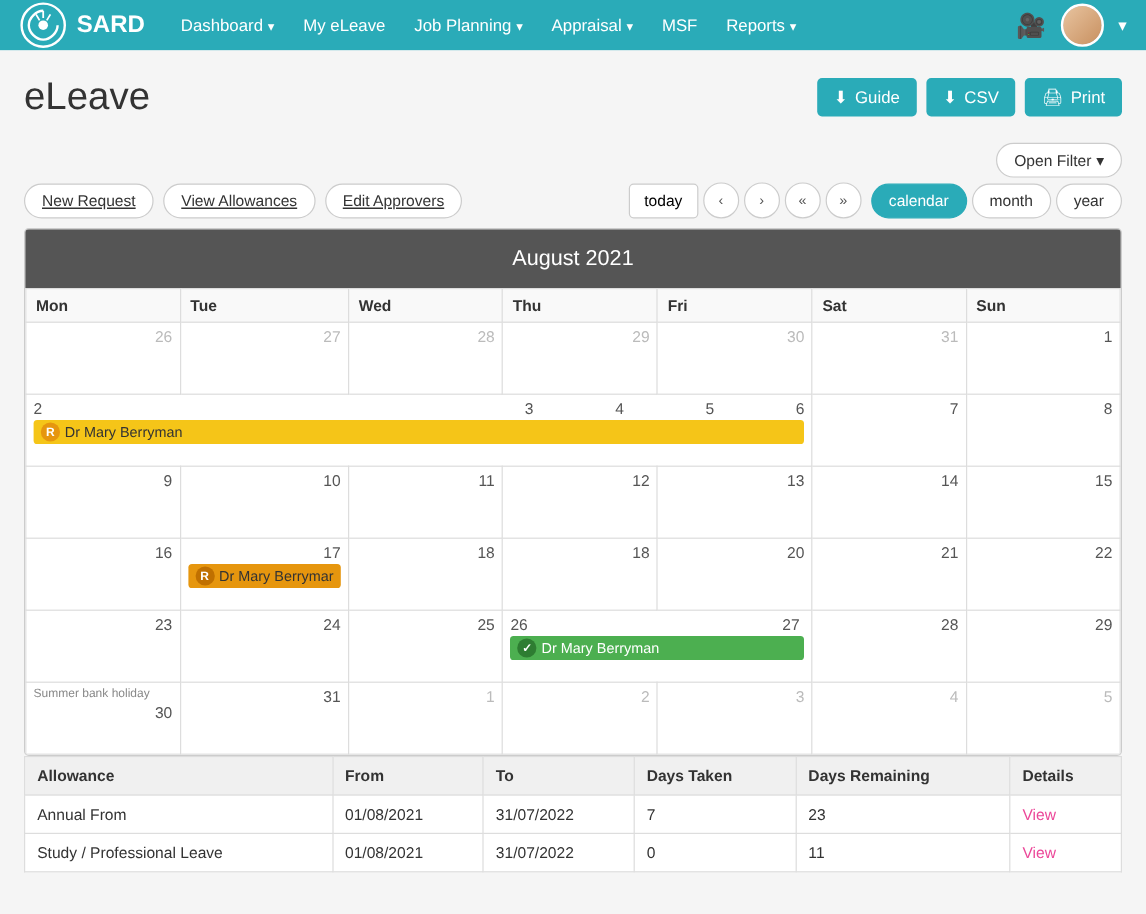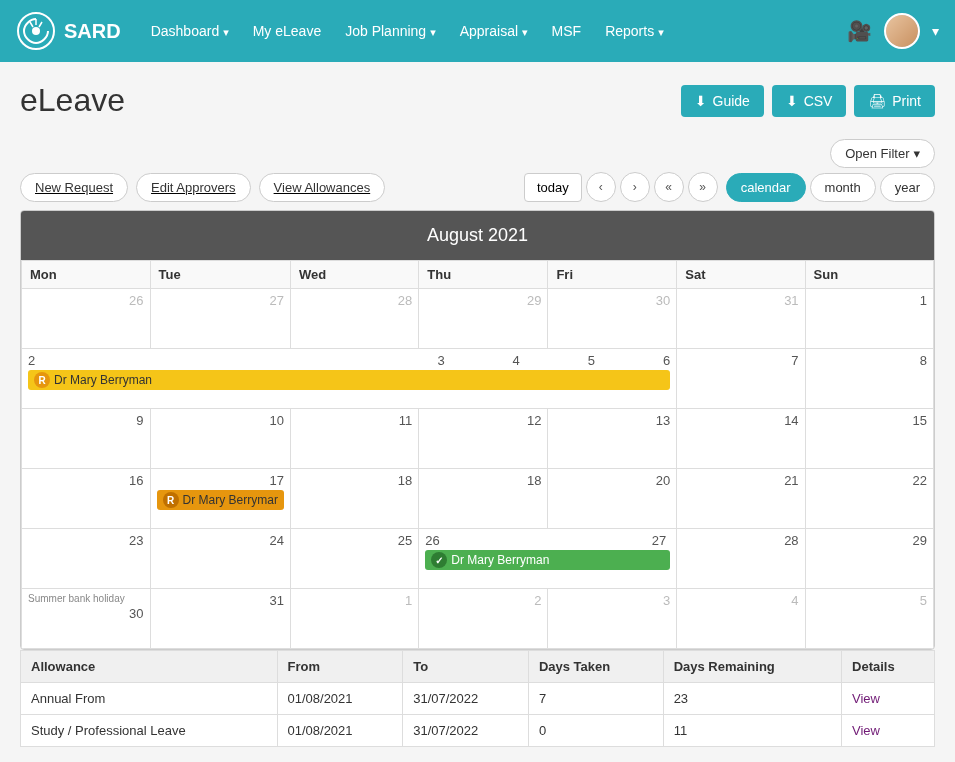--- a/index.html
+++ b/index.html
@@ -3,21 +3,21 @@
   <meta charset="utf-8">
   <style>
     * { box-sizing: border-box; margin: 0; padding: 0; }
     body { font-family: Arial, sans-serif; font-size: 14px; background: #f5f5f5; }
 
     
     nav {
       background: #2aabb8;
       display: flex;
       align-items: center;
-      height: 62px;
+      height: 42px;
       padding: 0 16px;
       gap: 20px;
     }
     .nav-logo {
       display: flex;
       align-items: center;
       gap: 8px;
       color: white;
       font-weight: bold;
       font-size: 20px;
@@ -277,21 +277,21 @@
       font-size: 13px;
       color: #333;
     }
     .allowance-table td {
       border: 1px solid #ddd;
       padding: 8px 10px;
       font-size: 13px;
       color: #333;
     }
     .link-view {
-      color: #701a75;
+      color: #ec4899;
       cursor: pointer;
       text-decoration: none;
     }
 
     .chevron-down::after {
       content: ' ▾';
       font-size: 11px;
     }
   </style>
 </head>
@@ -363,22 +363,22 @@
   <div style="display:flex; justify-content:flex-end; margin-bottom:4px;">
     <button class="btn-filter">
       <span>Open Filter</span>
       <span>▾</span>
     </button>
   </div>
 
   <div class="toolbar">
     <div class="toolbar-left">
       <button class="btn-outline">New Request</button>
+      <button class="btn-outline">View Allowances</button>
       <button class="btn-outline">Edit Approvers</button>
-      <button class="btn-outline">View Allowances</button>
     </div>
     <div class="toolbar-right">
       <div class="calendar-nav">
         <button class="btn-today">today</button>
         <button class="nav-btn">‹</button>
         <button class="nav-btn">›</button>
         <button class="nav-btn">«</button>
         <button class="nav-btn">»</button>
       </div>
       <div class="view-btns">

